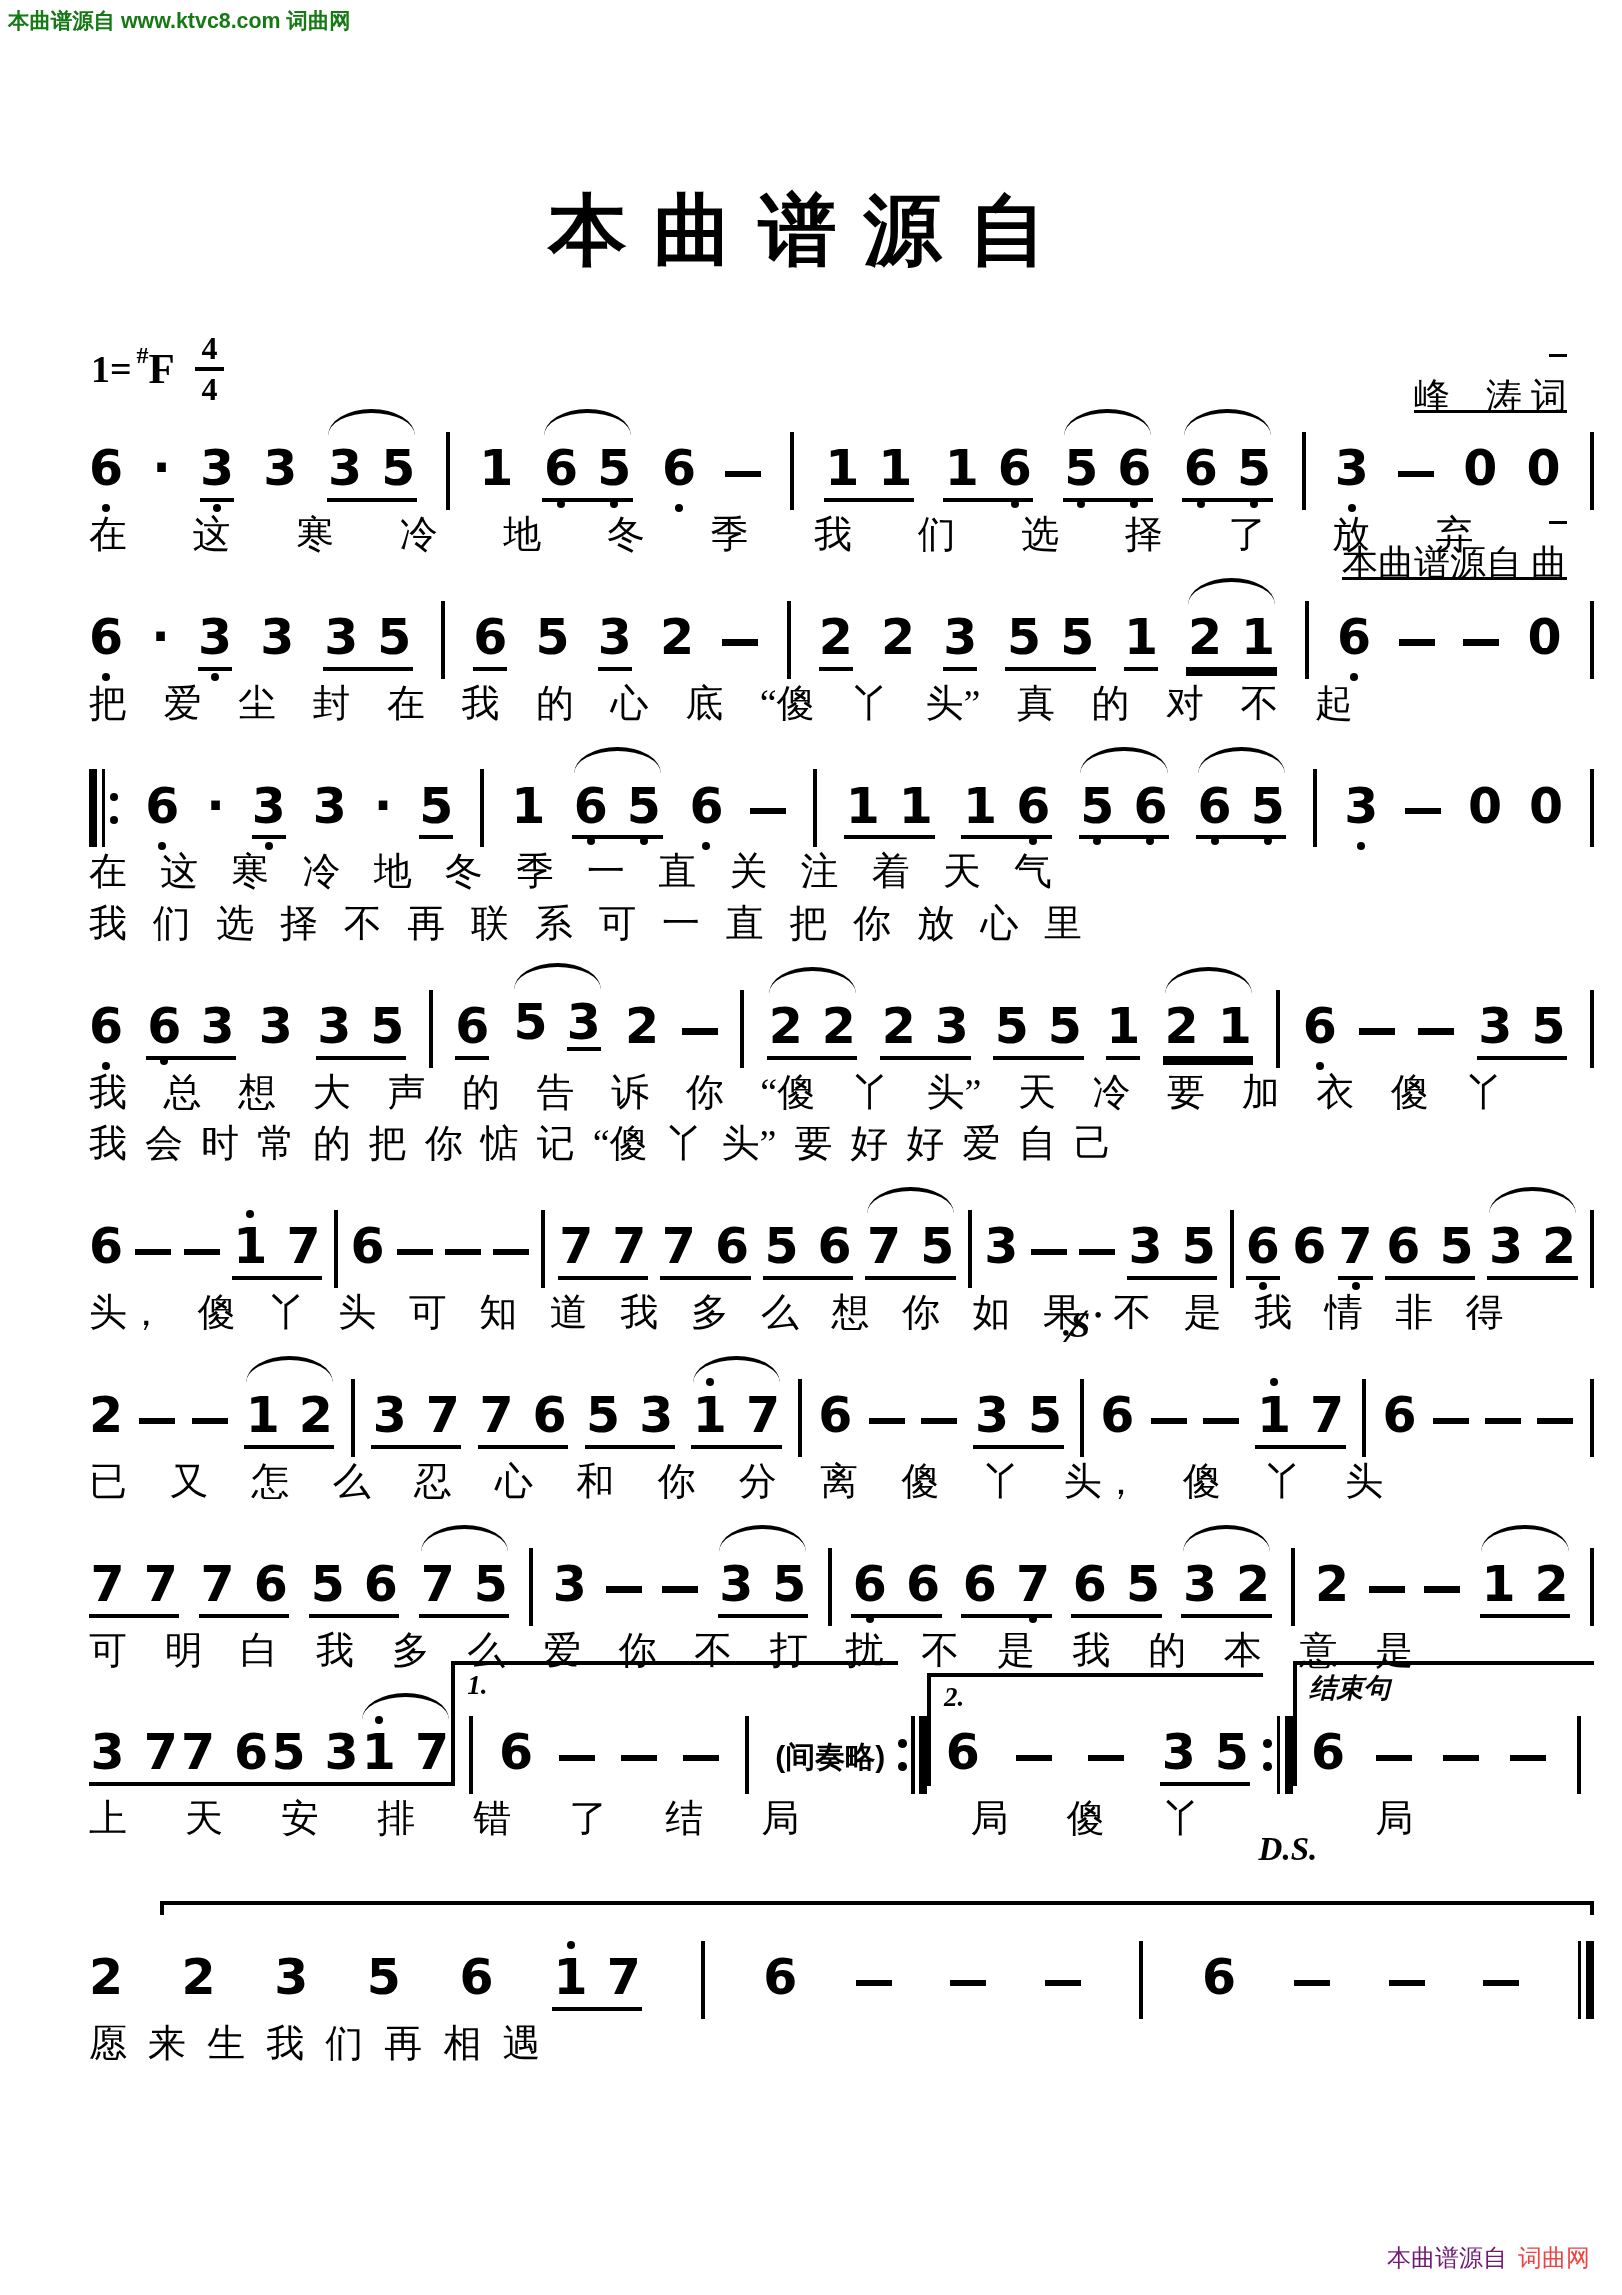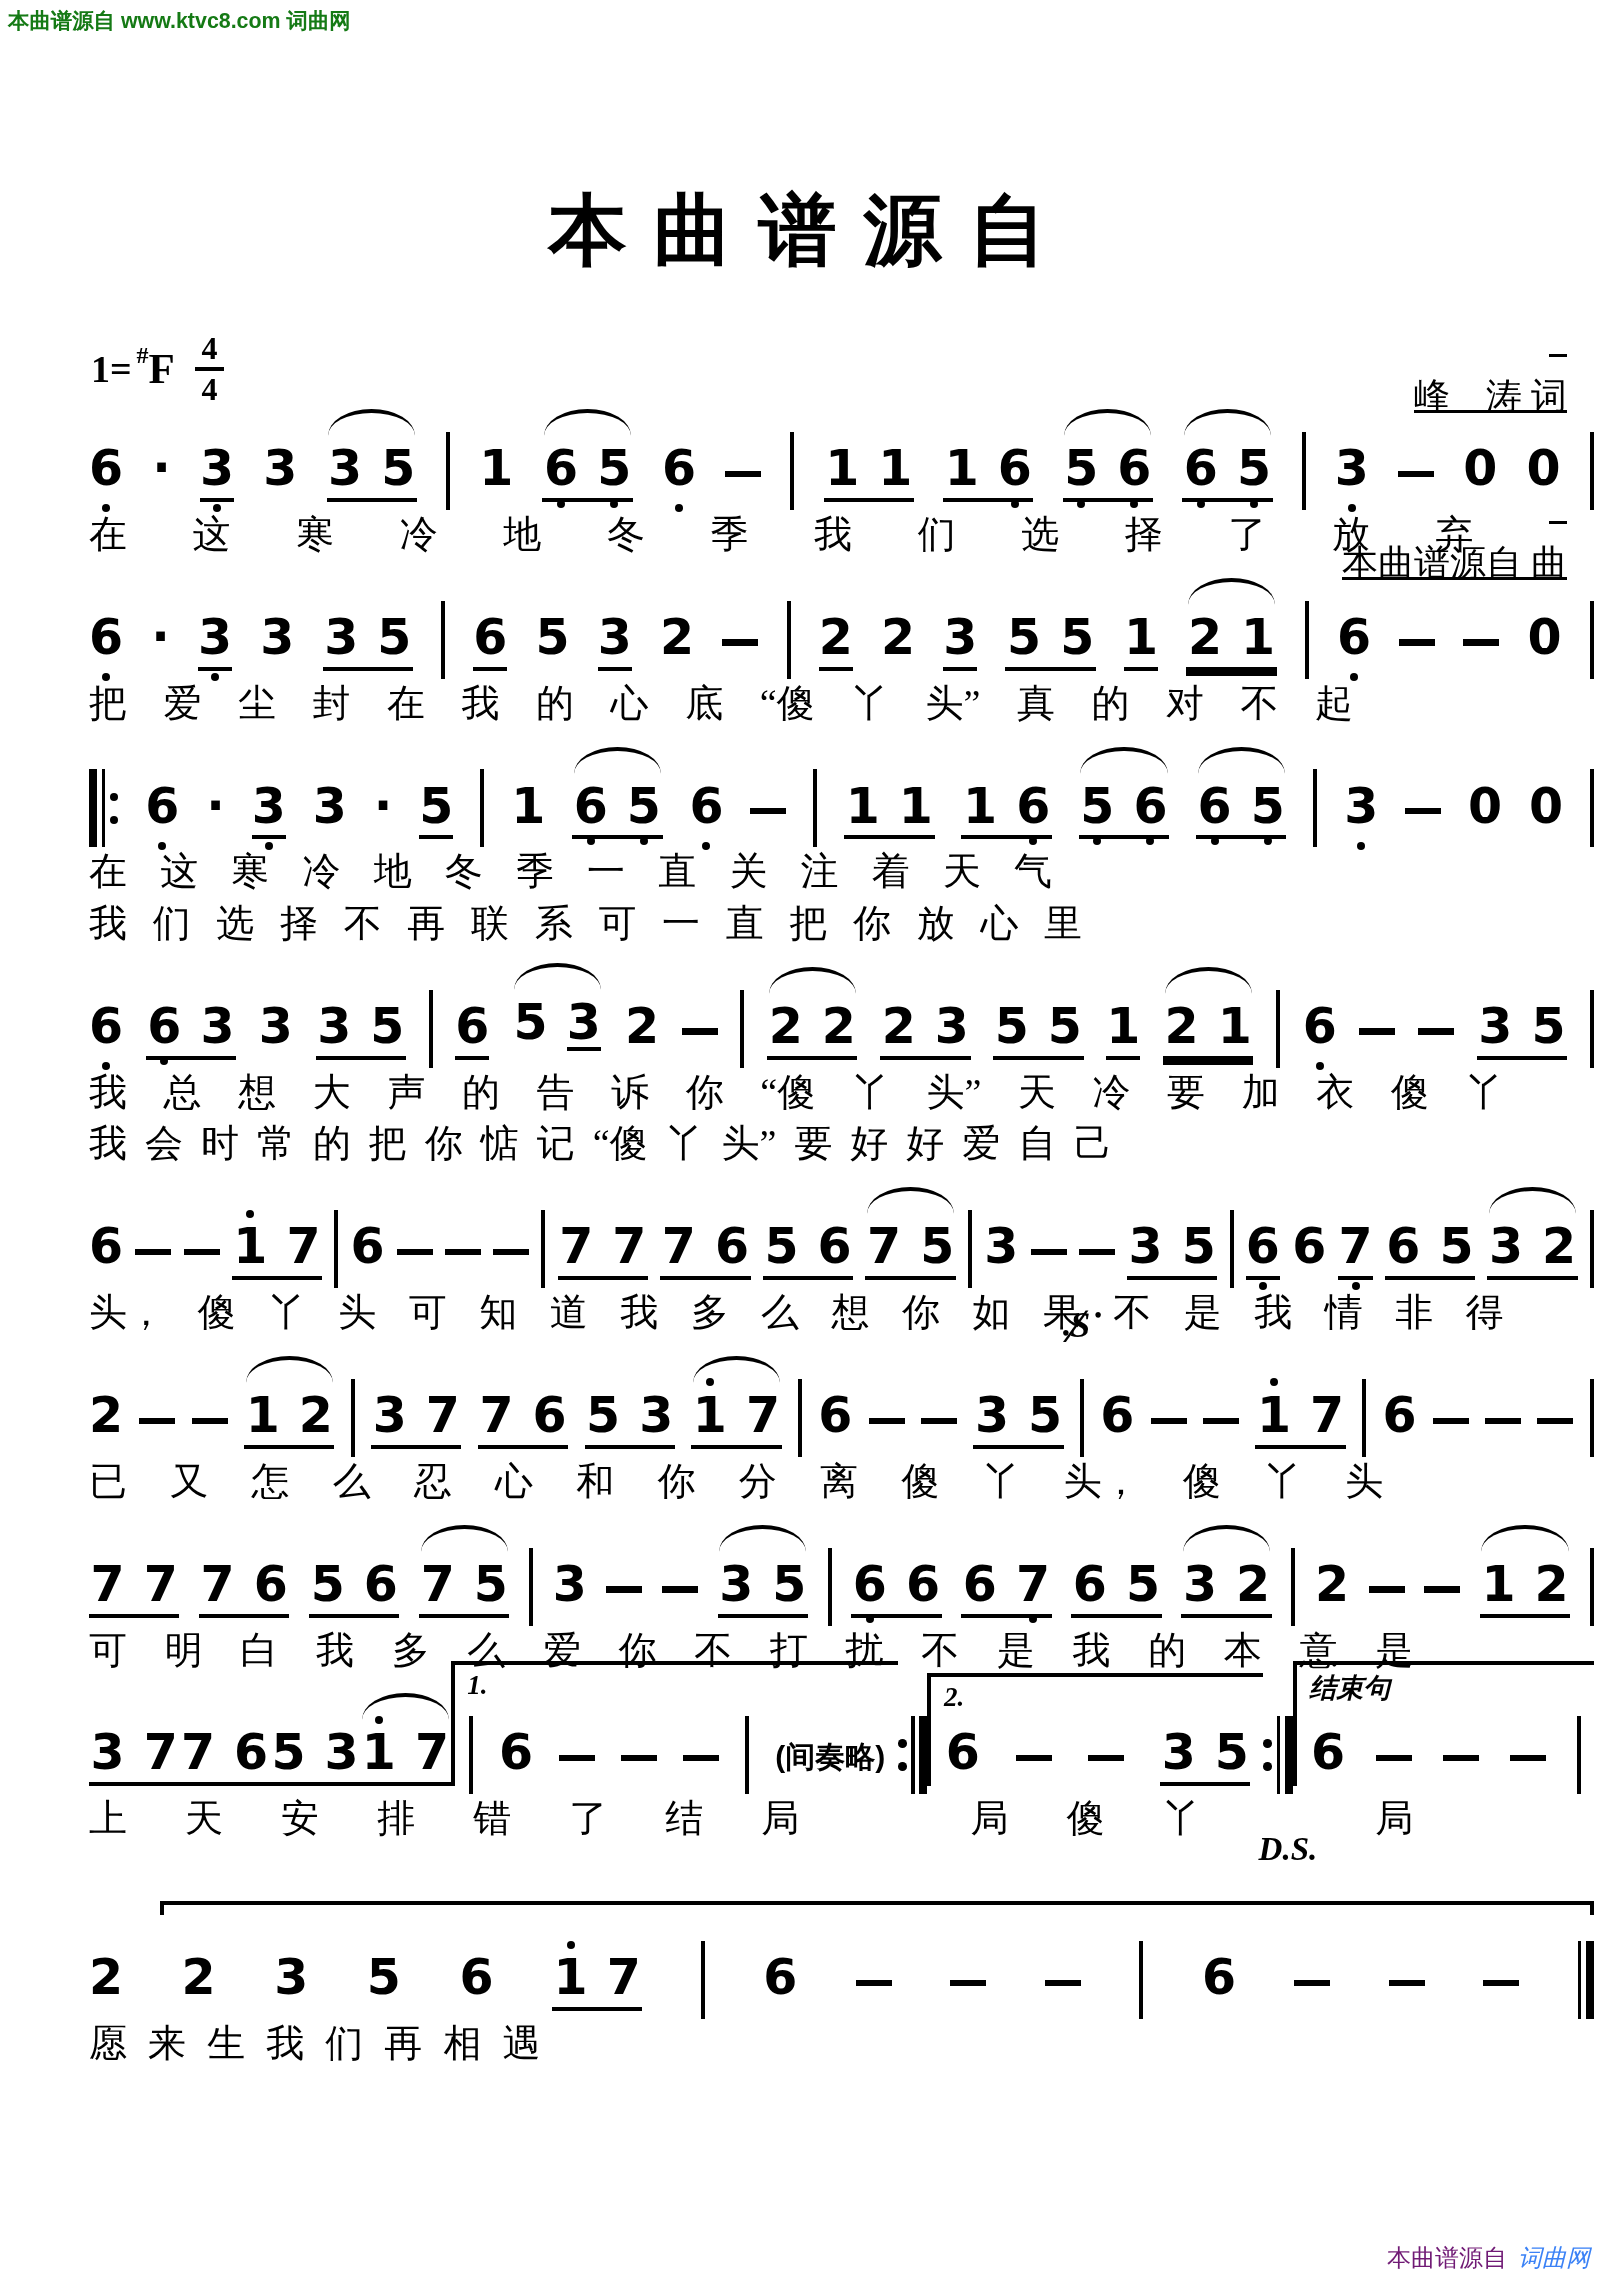--- a/index.html
+++ b/index.html
@@ -48,21 +48,21 @@
   .stxt{font-size:30px;font-weight:bold;font-family:"Liberation Sans",sans-serif;margin-bottom:8px;white-space:nowrap;}
   .lyr{display:flex;justify-content:space-between;margin-top:11px;font-size:38px;line-height:1.15;}
   .lyr+.lyr{margin-top:8px;}
   .syl{white-space:nowrap;}
   .syl.ds{font-style:italic;font-weight:bold;font-size:33px;font-family:"Liberation Serif",serif;margin-top:34px;}
   .syl.spacer{width:55px;}
   .topline{position:relative;height:4px;background:#000;margin:0 0 24px 71px;}
   .topline::before,.topline::after{content:"";position:absolute;top:0;width:4px;height:14.3px;background:#000;}
   .topline::before{left:0;} .topline::after{right:0;}
   .src-bottom{position:absolute;bottom:20.6px;right:32px;font-size:24px;font-family:"Liberation Sans",sans-serif;}
-  .src-bottom .grey{color:#701a75;} .src-bottom .blue{color:#3b82f6;margin-left:11px;font-style:italic;}
+  .src-bottom .grey{color:#701a75;} .src-bottom .blue{color:#ef4444;margin-left:11px;}
 </style>
 </head>
 <body>
 
 <div class="src-top">本曲谱源自 www.ktvc8.com 词曲网</div>
 
 <h1 class="title">本曲谱源自</h1>
 
 <div class="credits">
   <div>峰    涛 词</div>

